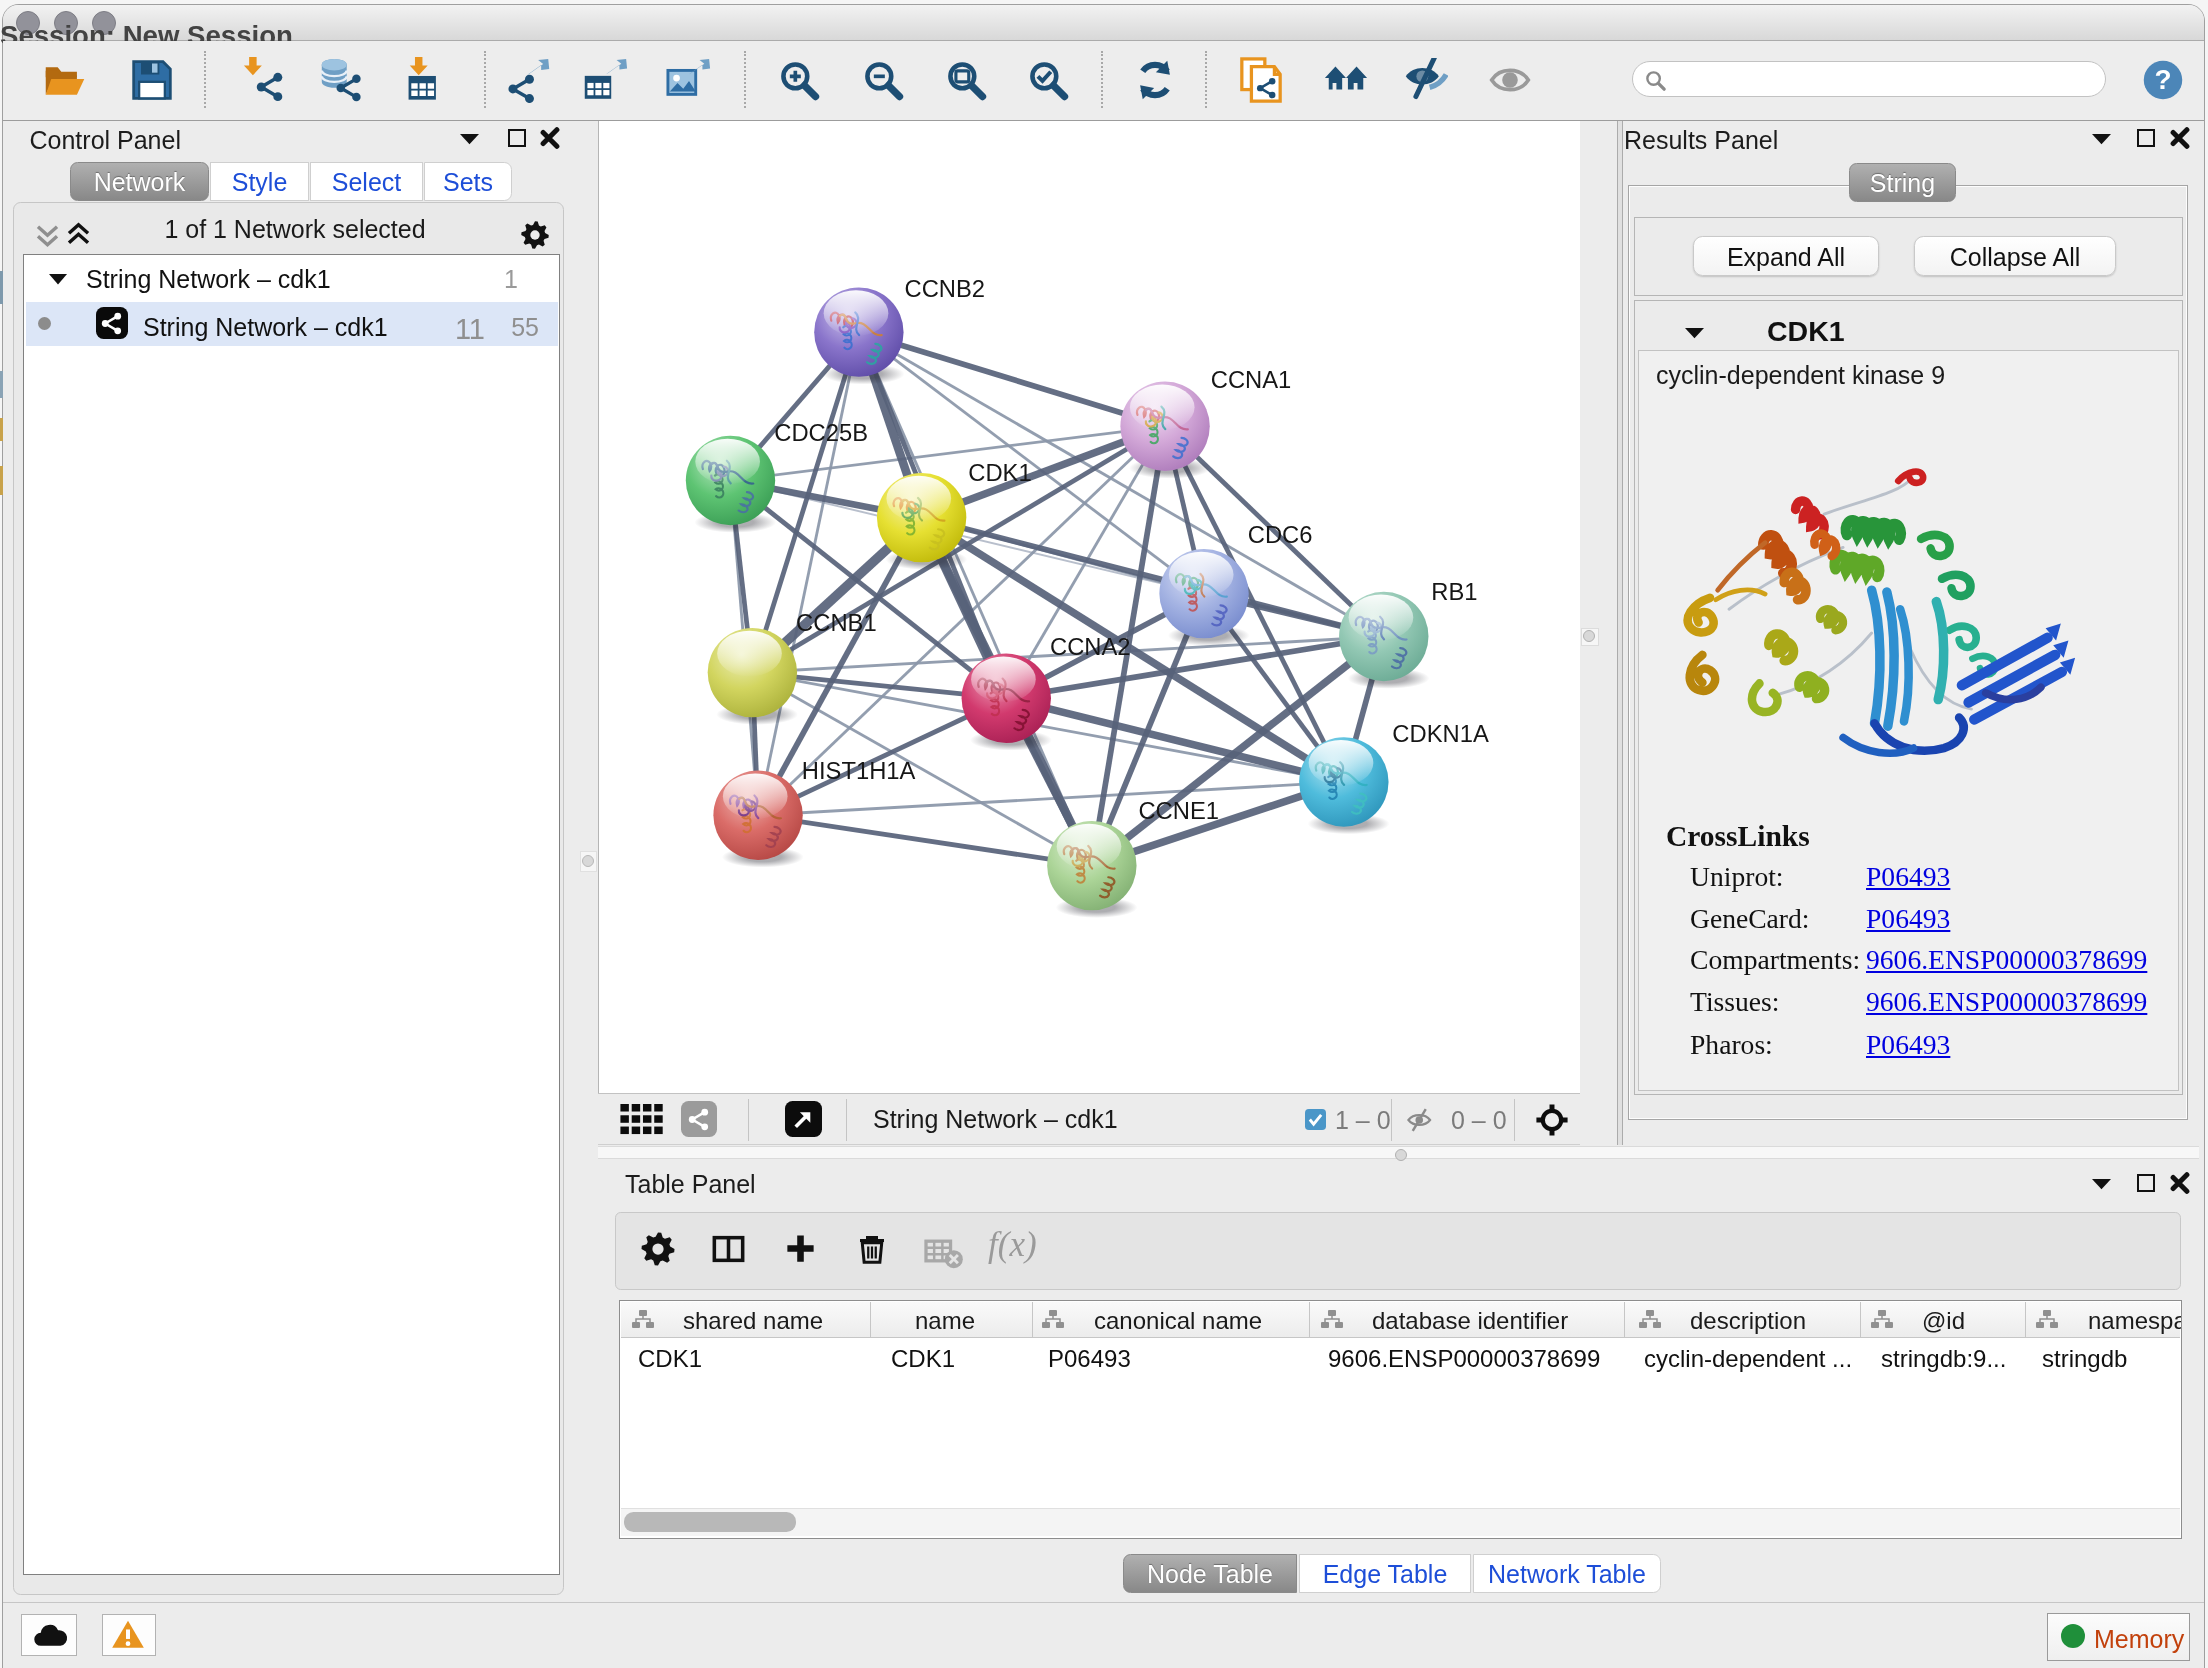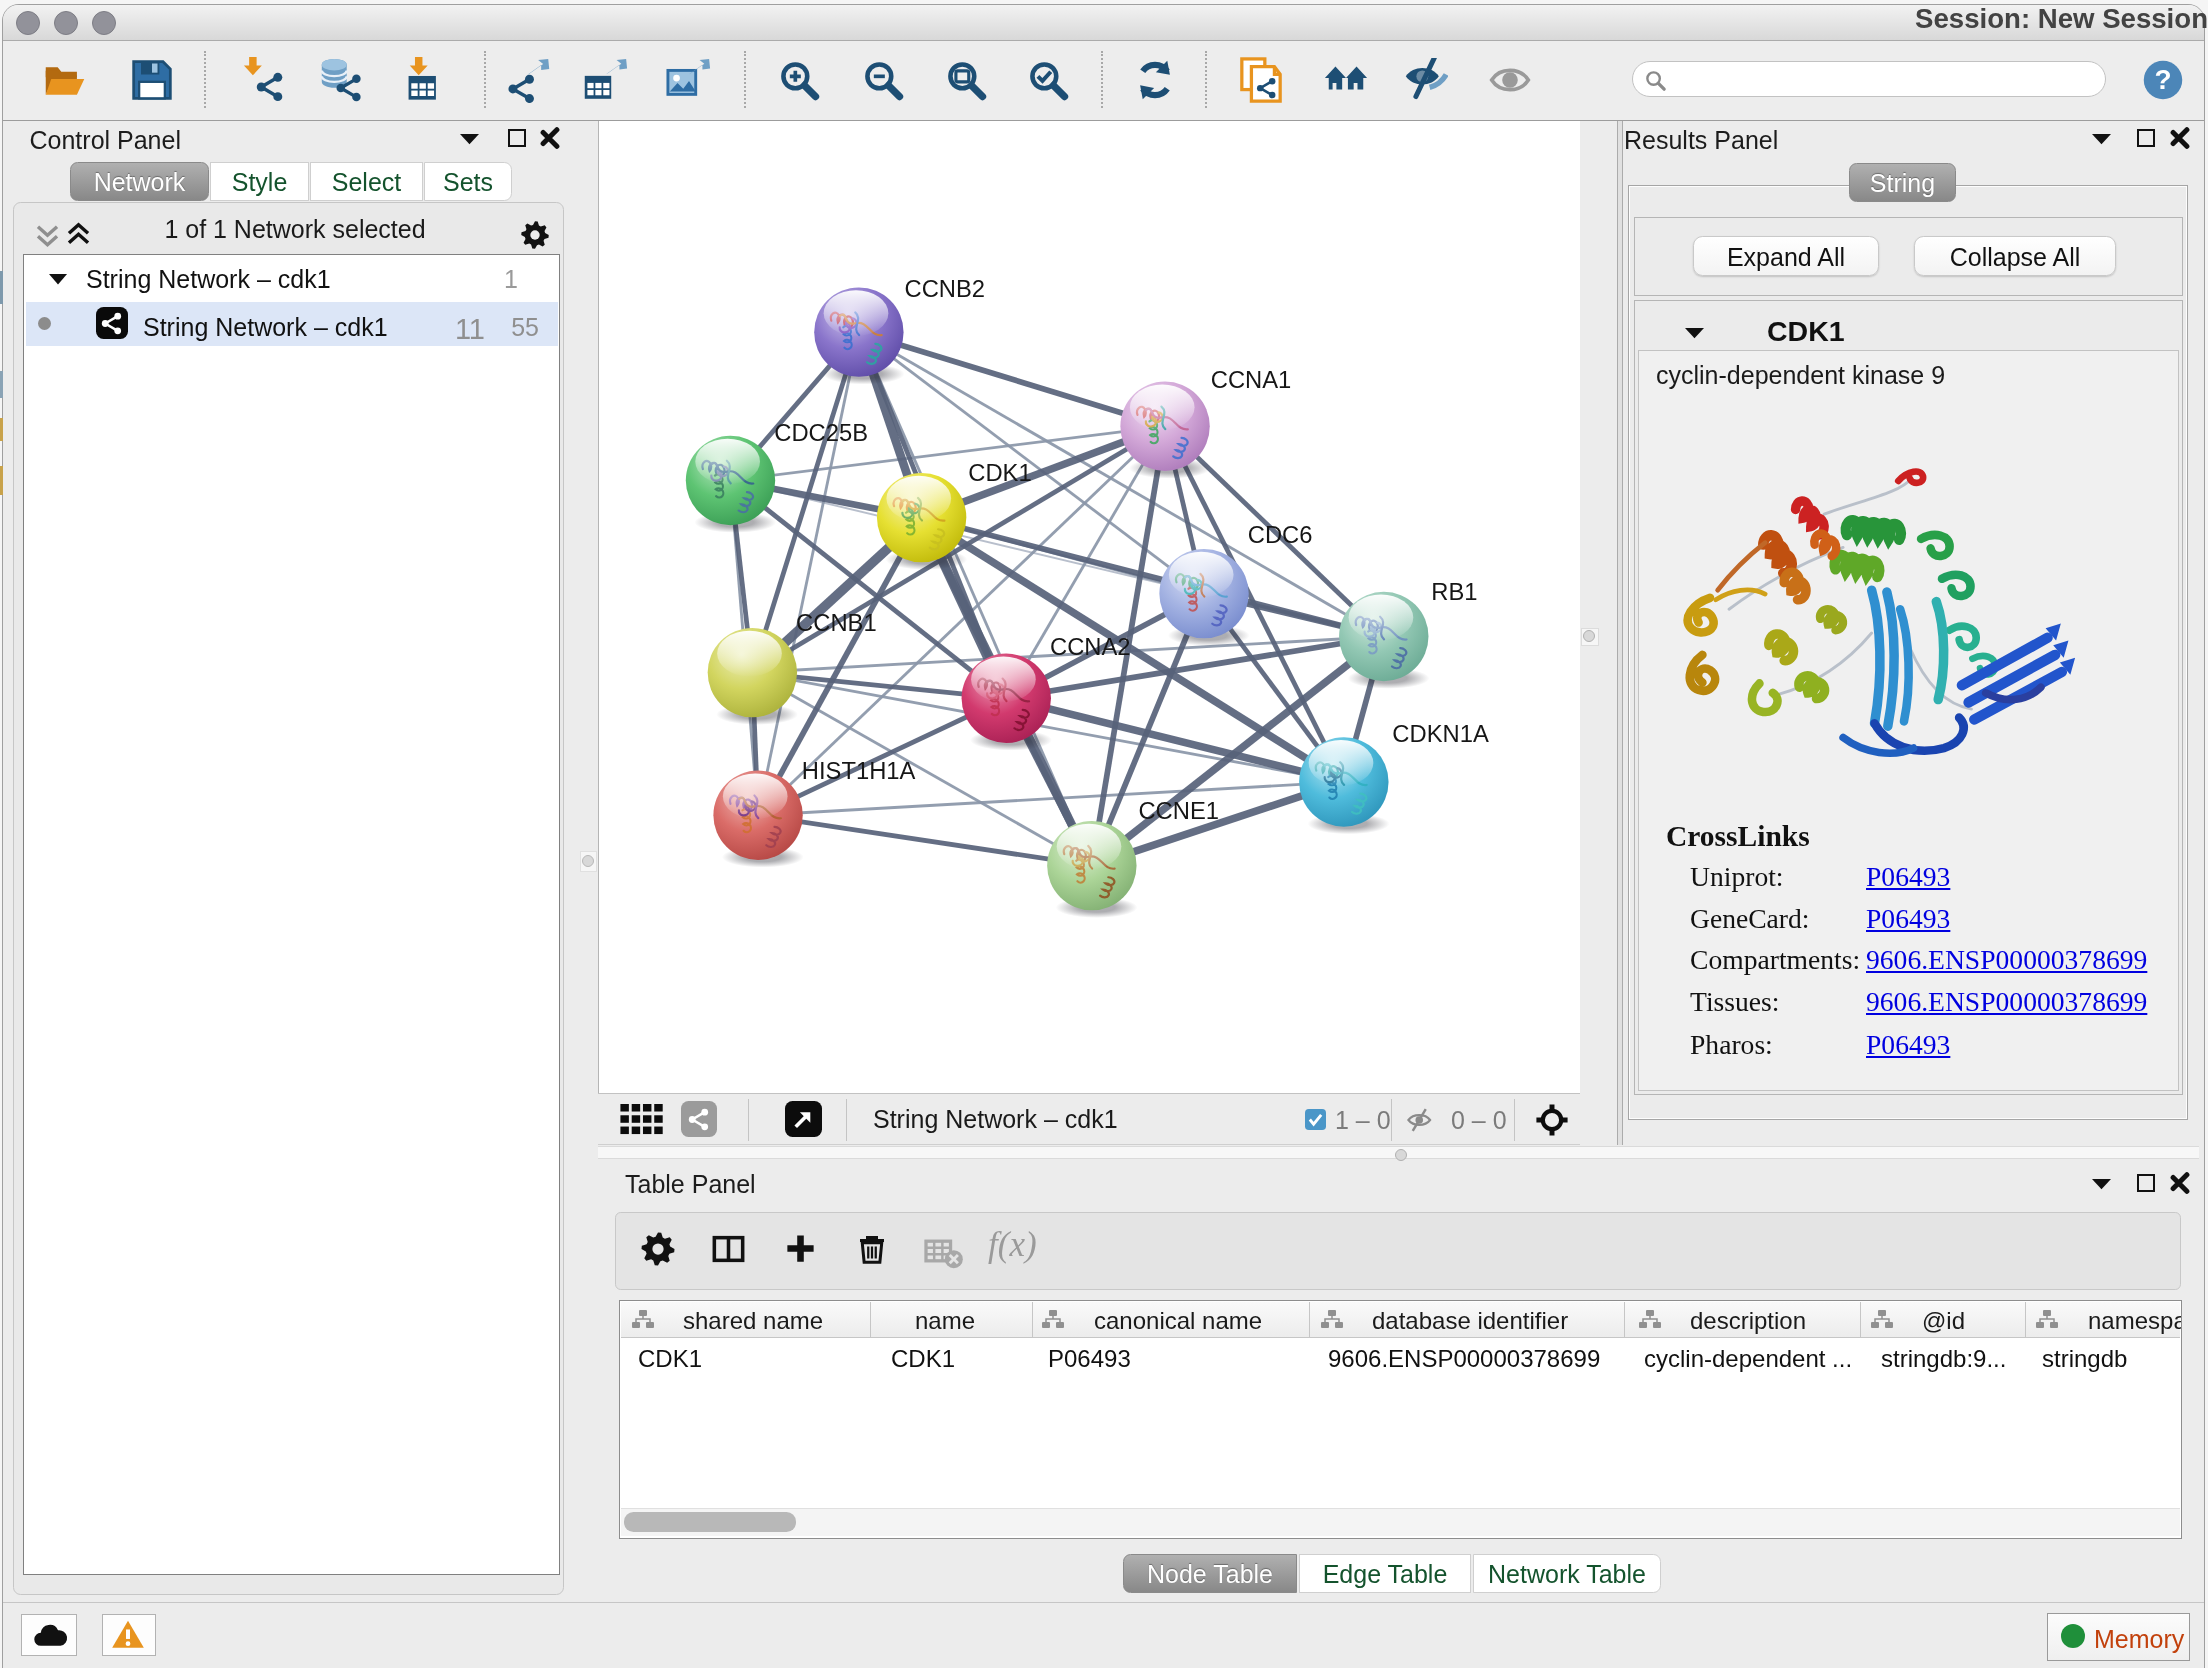--- a/index.html
+++ b/index.html
@@ -1,34 +1,34 @@
 <!DOCTYPE html>
 <html style="font-size:15px"><head><meta charset="utf-8">
 <style>
 *{margin:0;padding:0;box-sizing:border-box}
 html,body{width:2208px;height:1668px;background:#f5f5f5;font-family:"Liberation Sans",sans-serif;overflow:hidden;position:relative}
 .abs{position:absolute}
 .panel-title{font-size:25px;color:#1c1c1c}
 .seltab{background:linear-gradient(#b0b0b0,#888);color:#fff;text-shadow:0 -1px 1px rgba(0,0,0,0.35)}
-.whitetab{background:#fff;color:#14532d}
+.whitetab{background:#fff;color:#1d4ed8}
 .gray-dot{width:13.3px;height:13.3px;border-radius:50%;background:#8c8c8c}
 </style></head><body>
 
 <div class="abs" style="left:1.9px;top:3.8px;width:2203px;height:1664px;background:#ececec;border:1px solid #9f9f9f;border-bottom:none;border-radius:17px 17px 0 0"></div>
 
 <div class="abs" style="left:0;top:271px;width:2.9px;height:33px;background:#7e99ac"></div>
 <div class="abs" style="left:0;top:371px;width:2.9px;height:27px;background:#8aa3b5"></div>
 <div class="abs" style="left:0;top:418px;width:2.9px;height:23px;background:#c8a24a"></div>
 <div class="abs" style="left:0;top:466px;width:2.9px;height:28.5px;background:#c8a24a"></div>
 
 <div class="abs" style="left:2.9px;top:4.8px;width:2201px;height:36px;background:linear-gradient(#f2f2f2,#d8d8d8);border-bottom:1px solid #ababab;border-radius:15px 15px 0 0"></div>
 <div class="abs" style="left:16px;top:10.5px;width:24px;height:24px;border-radius:50%;background:#92929a;border:1px solid #7d7d85"></div>
 <div class="abs" style="left:54px;top:10.5px;width:24px;height:24px;border-radius:50%;background:#92929a;border:1px solid #7d7d85"></div>
 <div class="abs" style="left:92px;top:10.5px;width:24px;height:24px;border-radius:50%;background:#92929a;border:1px solid #7d7d85"></div>
-<div class="abs" style="left:0;top:3px;width:2208px;text-align:right;font-size:27.6px;font-weight:bold;color:#434343">Session: New Session</div>
+<div class="abs" style="left:0;top:20px;width:2208px;text-align:left;font-size:27.6px;font-weight:bold;color:#434343">Session: New Session</div>
 
 <div class="abs" style="left:2.9px;top:41px;width:2201px;height:80px;background:#ededed;border-bottom:1.9px solid #9c9c9c"></div>
 <svg style="position:absolute;left:43px;top:58px" width="44" height="44" viewBox="0 0 48 48">
     <path d="M3,10 h13 l4,5 h17 v6 h-34 z" fill="#b36a10"></path>
     <path d="M3,40 V14 h12 l4,5 h18 v4 h-26 l-8,17 z" fill="#b36a10"></path>
     <path d="M9,23 h36 l-8,17 H3 z" fill="#e8941f"></path>
   </svg>
 <svg style="position:absolute;left:130px;top:58px" width="44" height="44" viewBox="0 0 48 48">
     <path d="M4,4 h32 l8,8 v32 H4 z" fill="#2e6da4"></path>
     <path d="M4,4 h32 l8,8 v32 H4 z" fill="none" stroke="#1d4e74" stroke-width="3"></path>

